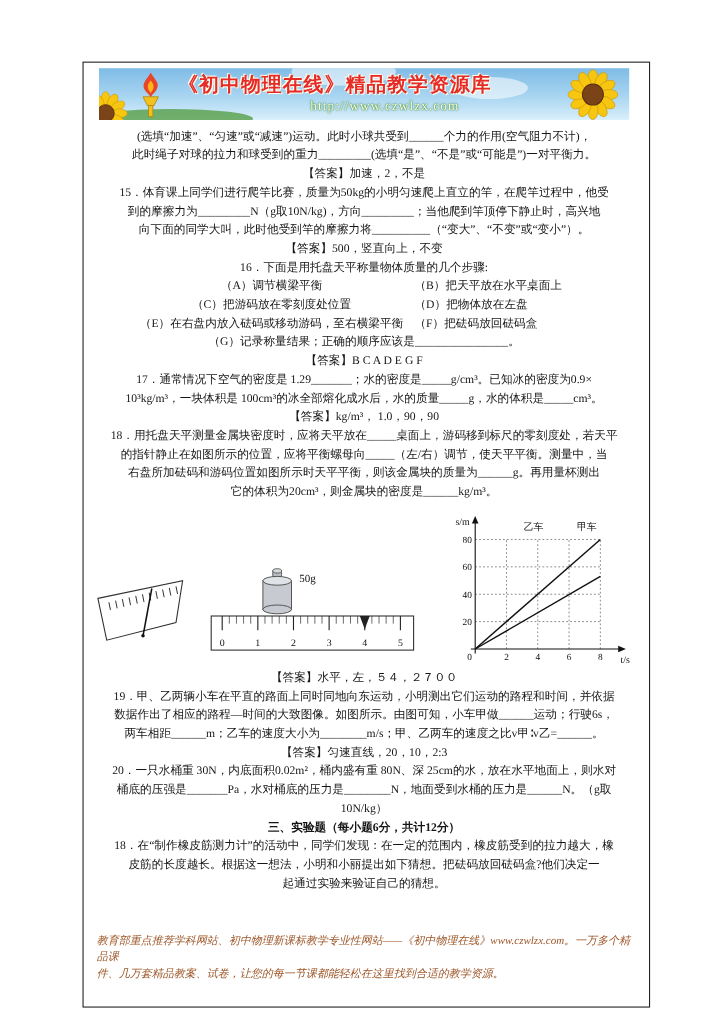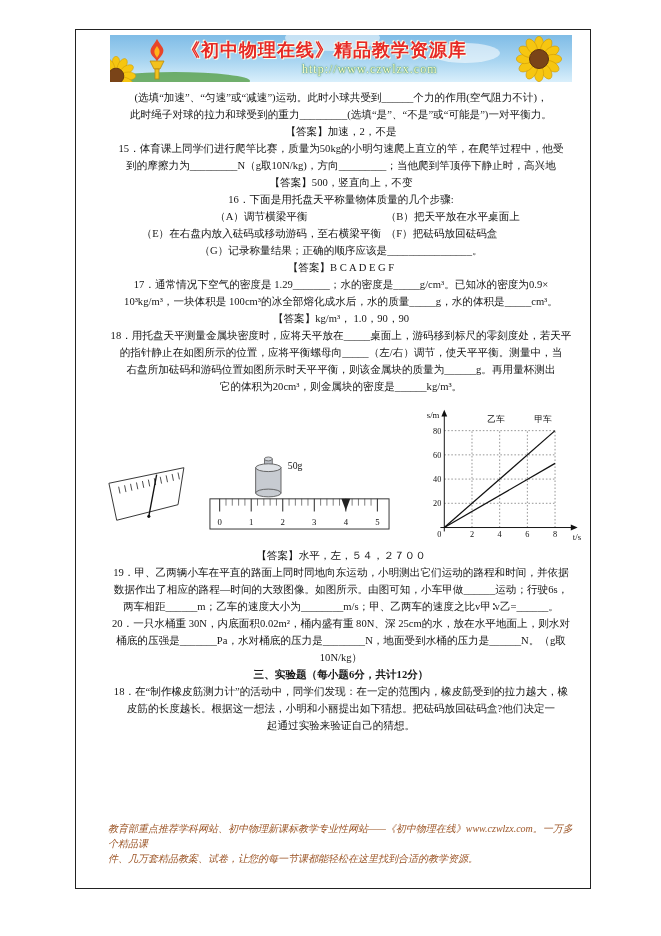--- a/index.html
+++ b/index.html
@@ -1,19 +1,19 @@
 <!DOCTYPE html>
 <html><head>
 <meta charset="utf-8">
 <style>
   html,body{margin:0;padding:0;}
   body{width:661px;height:936px;position:relative;background:#ffffff;
        font-family:"Liberation Serif","DejaVu Serif",serif;color:#151515;overflow:hidden;}
-  .frame{position:absolute;left:75px;top:29px;width:516px;height:860px;border:1px solid #222;
-         display:flex;flex-direction:column;padding:5px 4px 0 20px;box-sizing:border-box;overflow:hidden;background:#fff;}
+  .frame{position:absolute;left:75px;top:56px;width:516px;height:860px;border:1px solid #222;
+         display:flex;flex-direction:column;padding:5px 4px 0 0;box-sizing:border-box;overflow:hidden;background:#fff;}
   
   .banner{position:relative;flex:0 0 47px;margin:0 14px 7px 14px;
           background:linear-gradient(180deg,#7fbce6 0%,#a9d5f1 55%,#d9effb 100%);overflow:hidden;}
   .cloud{position:absolute;background:#fff;border-radius:50%;opacity:.55;}
   .grass{position:absolute;left:-10px;bottom:-8px;width:150px;height:18px;background:#4e9a3c;border-radius:50%;opacity:.75;}
   .banner-title{position:absolute;left:72px;top:3px;font-size:18px;font-weight:bold;color:#e62a25;
                 letter-spacing:1px;white-space:nowrap;
                 text-shadow:0 0 2px #fff,1px 1px 0 #fffbe0,-1px -1px 0 #fffbe0;}
   .banner-url{position:absolute;left:192px;top:27px;font-size:12px;color:#ffffce;letter-spacing:1px;
               text-shadow:0 0 2px #1c7a3d,0 0 1px #1c7a3d;}
@@ -91,25 +91,30 @@
       <circle cx="23" cy="23" r="9.5" fill="#7a4418" stroke="#5d3210" stroke-width="1"></circle>
     </svg>
   </div>
 
   <div class="content" id="lines-top">
       <div class="line">(选填“加速”、“匀速”或“减速”)运动。此时小球共受到______个力的作用(空气阻力不计)，</div>
       <div class="line">此时绳子对球的拉力和球受到的重力_________(选填“是”、“不是”或“可能是”)一对平衡力。</div>
       <div class="line">【答案】加速，2，不是</div>
       <div class="line">15．体育课上同学们进行爬竿比赛，质量为50kg的小明匀速爬上直立的竿，在爬竿过程中，他受</div>
       <div class="line">到的摩擦力为_________N（g取10N/kg)，方向_________；当他爬到竿顶停下静止时，高兴地</div>
+      <div class="line">向下面的同学大叫，此时他受到竿的摩擦力将__________（“变大”、“不变”或“变小”）。</div>
       <div class="line">【答案】500，竖直向上，不变</div>
       <div class="line">16．下面是用托盘天平称量物体质量的几个步骤:</div>
       <div class="line cols">
         <span class="col-l">（A）调节横梁平衡</span>
         <span>（B）把天平放在水平桌面上</span>
+      </div>
+      <div class="line cols">
+        <span class="col-l">（C）把游码放在零刻度处位置</span>
+        <span>（D）把物体放在左盘</span>
       </div>
       <div class="line cols">
         <span class="col-l">（E）在右盘内放入砝码或移动游码，至右横梁平衡</span>
         <span>（F）把砝码放回砝码盒</span>
       </div>
       <div class="line">（G）记录称量结果；正确的顺序应该是________________。</div>
       <div class="line">【答案】B C A D E G F</div>
       <div class="line">17．通常情况下空气的密度是 1.29_______；水的密度是_____g/cm³。已知冰的密度为0.9×</div>
       <div class="line">10³kg/m³，一块体积是 100cm³的冰全部熔化成水后，水的质量_____g，水的体积是_____cm³。</div>
       <div class="line">【答案】kg/m³， 1.0，90，90</div>
@@ -217,20 +222,21 @@
         <text x="118.44444444444444" y="20" font-size="9" fill="#111">甲车</text>
       </svg>
 
   </div>
 
   <div class="content" id="lines-bottom">
       <div class="line">【答案】水平，左，５４，２７００</div>
       <div class="line">19．甲、乙两辆小车在平直的路面上同时同地向东运动，小明测出它们运动的路程和时间，并依据</div>
       <div class="line">数据作出了相应的路程—时间的大致图像。如图所示。由图可知，小车甲做______运动；行驶6s，</div>
       <div class="line">两车相距______m；乙车的速度大小为________m/s；甲、乙两车的速度之比v甲∶v乙=______。</div>
+      <div class="line">【答案】匀速直线，20，10，2:3</div>
       <div class="line">20．一只水桶重 30N，内底面积0.02m²，桶内盛有重 80N、深 25cm的水，放在水平地面上，则水对</div>
       <div class="line">桶底的压强是_______Pa，水对桶底的压力是________N，地面受到水桶的压力是______N。（g取</div>
       <div class="line">10N/kg）</div>
       <div class="line bold">三、实验题（每小题6分，共计12分）</div>
       <div class="line">18．在“制作橡皮筋测力计”的活动中，同学们发现：在一定的范围内，橡皮筋受到的拉力越大，橡</div>
       <div class="line">皮筋的长度越长。根据这一想法，小明和小丽提出如下猜想。把砝码放回砝码盒?他们决定一</div>
       <div class="line">起通过实验来验证自己的猜想。</div>
     </div>
 
   <div class="footer">

